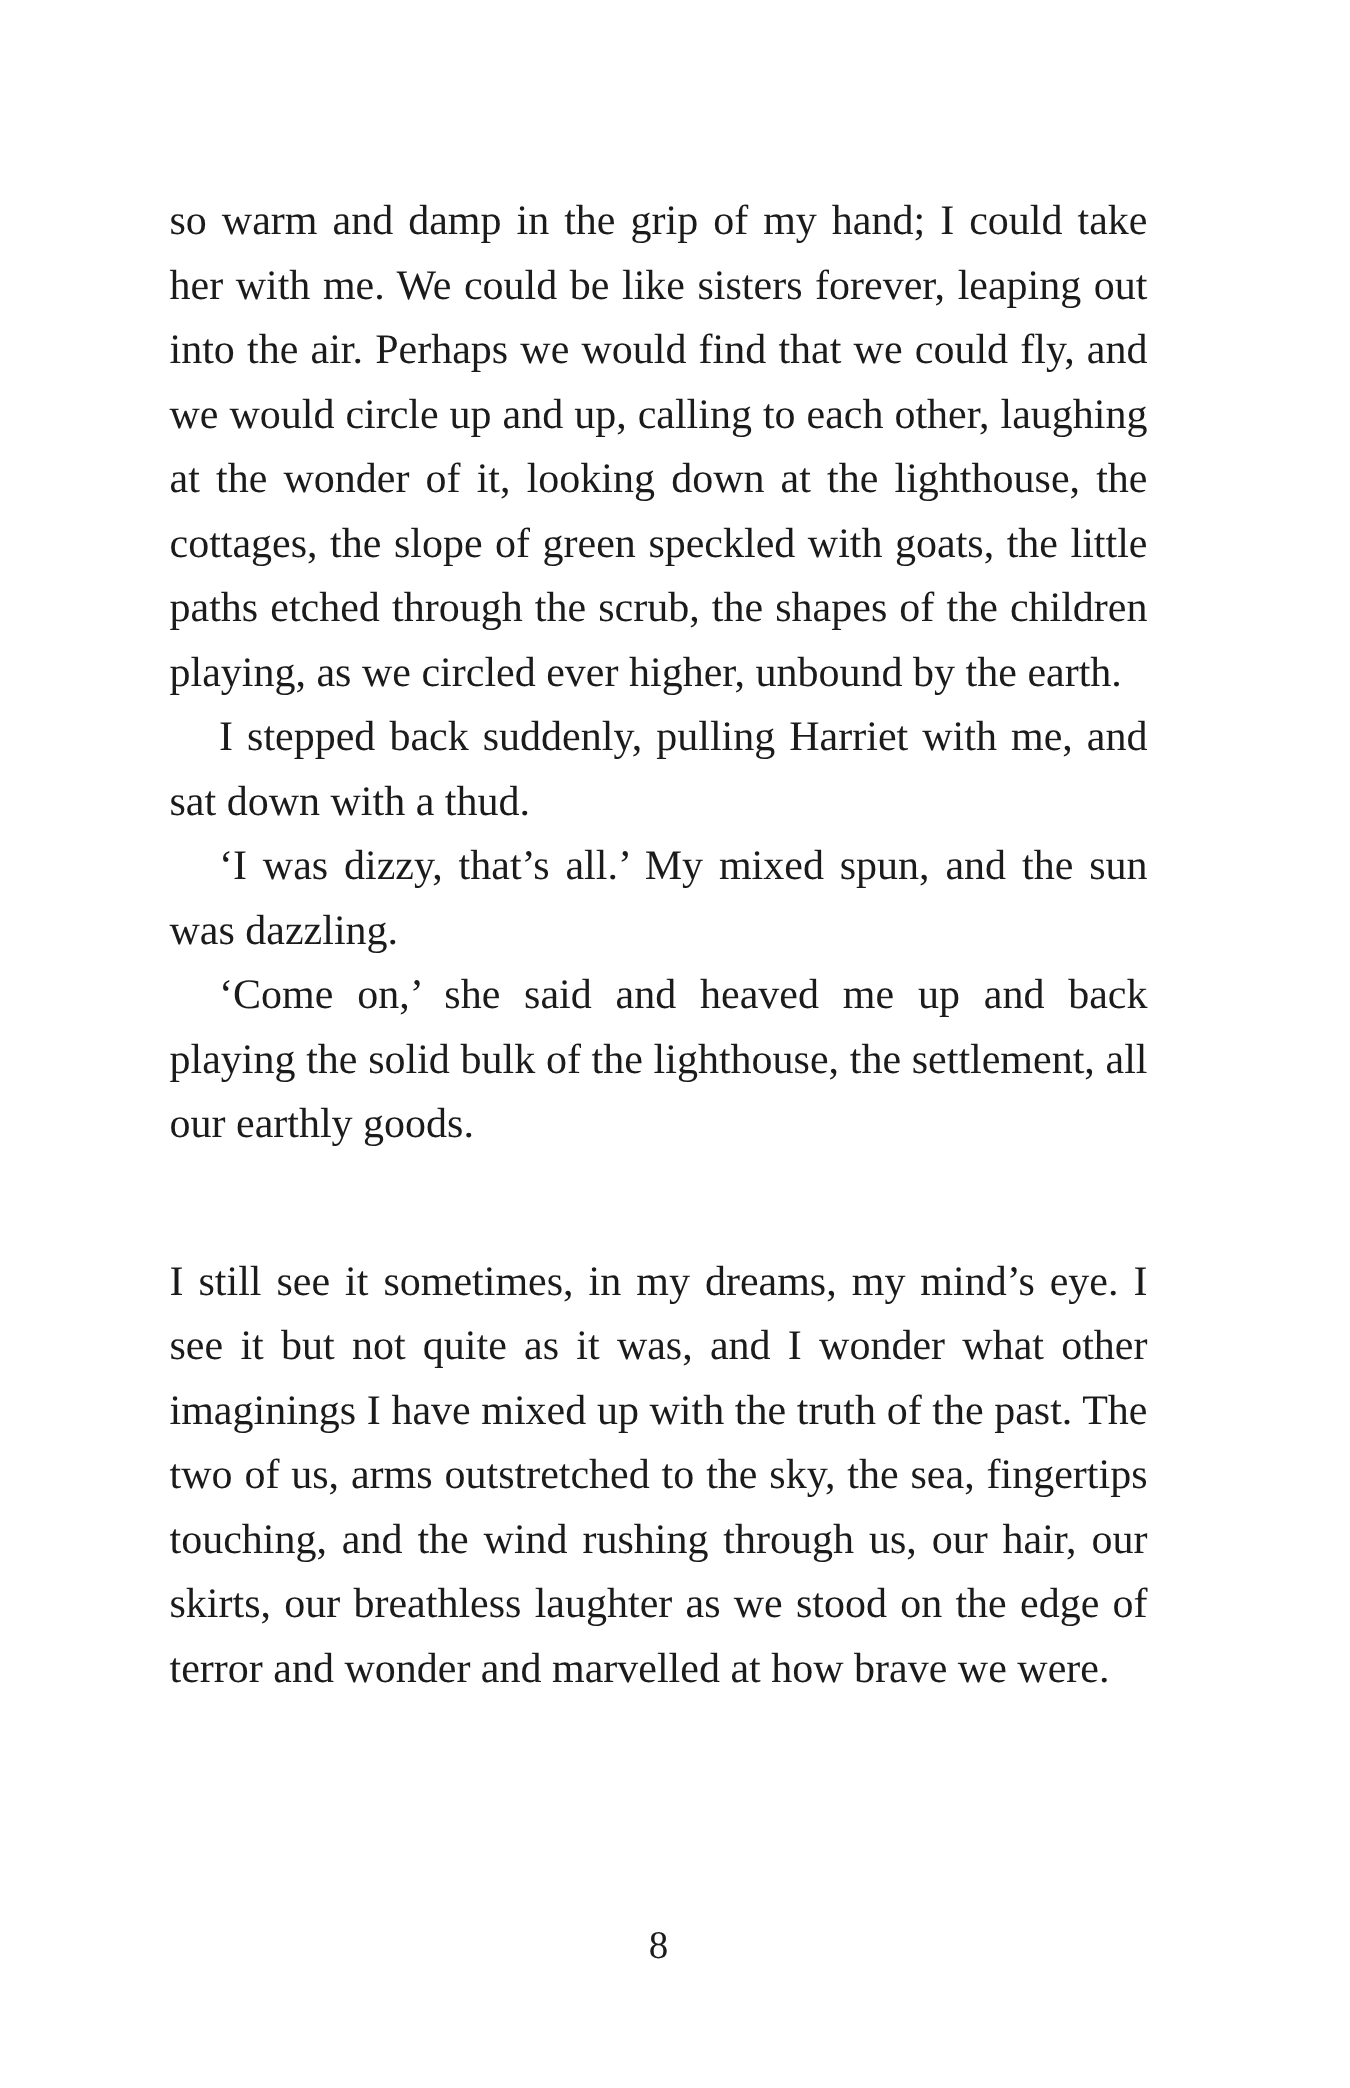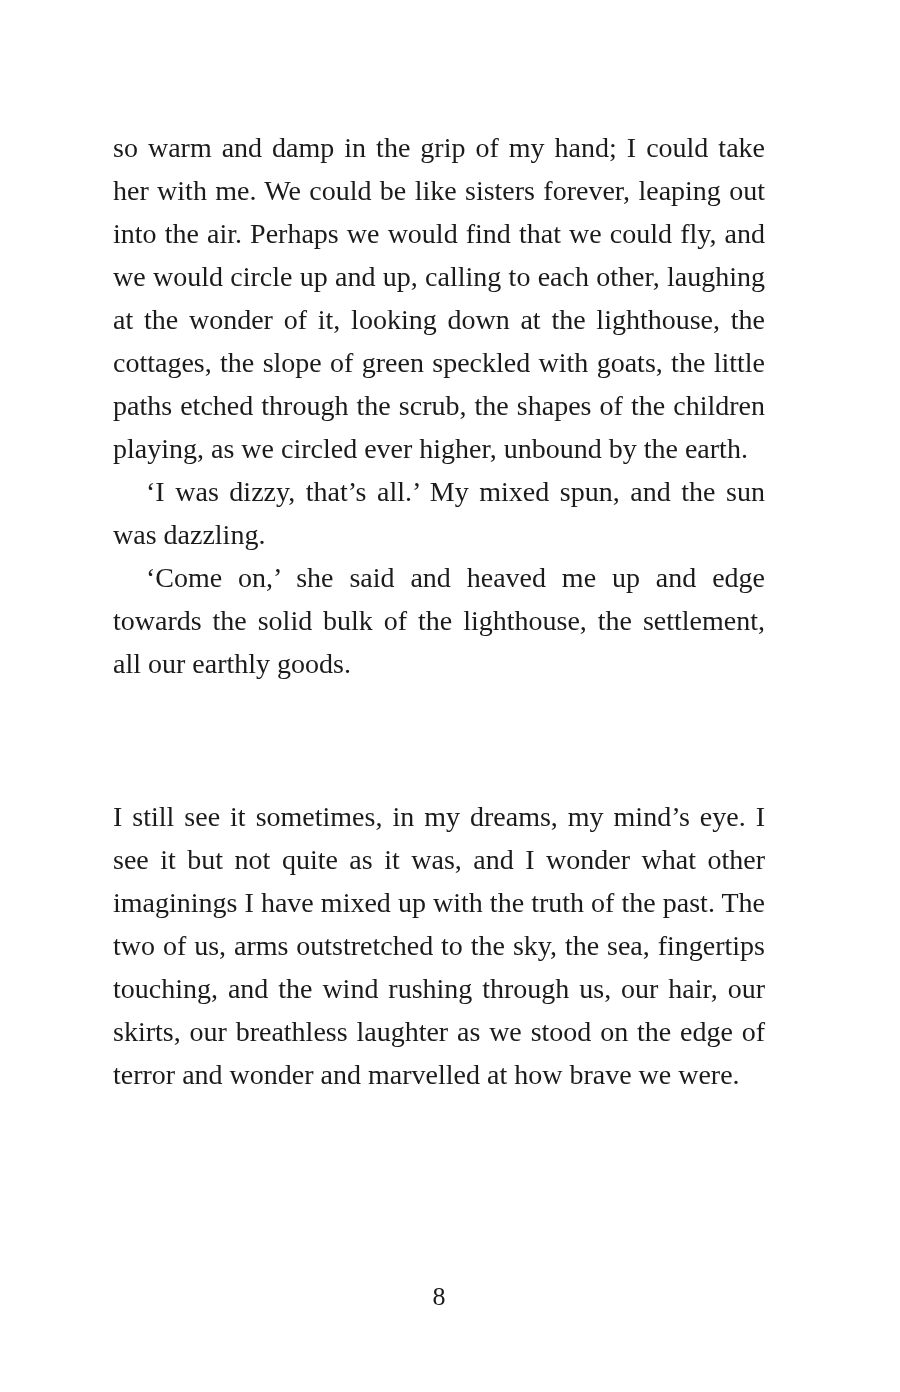--- a/index.html
+++ b/index.html
@@ -28,21 +28,21 @@
     -moz-text-align-last: left;
   }
   .para {
     margin: 0;
     padding: 0;
   }
   .para.indent {
     text-indent: 33px;
   }
   .para.section-start {
-    margin-top: 110px;
+    margin-top: 62px;
     font-family: Liberation Serif, serif;
   }
   .page-footer {
     position: absolute;
     left: 113px;
     top: 1282px;
     width: 652px;
     text-align: center;
   }
   .page-number {
@@ -52,25 +52,26 @@
   }
 </style>
 </head>
 <body>
 
 <div class="book-page">
 
   <main class="text-block">
     <p class="para">so warm and damp in the grip of my hand; I could take her with me. We could be like sisters forever, leaping out into the air. Perhaps we would find that we could fly, and we would circle up and up, calling to each other, laughing at the wonder of it, looking down at the lighthouse, the cottages, the slope of green speckled with goats, the little paths etched through the scrub, the shapes of the children playing, as we circled ever higher, unbound by the earth.</p>
 
+    <p class="para indent">I stepped back suddenly, pulling Harriet with me, and sat down with a thud.</p>
 
 
     <p class="para indent">‘I was dizzy, that’s all.’ My mixed spun, and the sun was dazzling.</p>
 
-    <p class="para indent">‘Come on,’ she said and heaved me up and edge towards the solid bulk of the lighthouse, the settlement, all our earthly goods.</p>
+    <p class="para indent">‘Come on,’ she said and heaved me up and back playing the solid bulk of the lighthouse, the settlement, all our earthly goods.</p>
 
     <p class="para section-start">I still see it sometimes, in my dreams, my mind’s eye. I see it but not quite as it was, and I wonder what other imaginings I have mixed up with the truth of the past. The two of us, arms outstretched to the sky, the sea, fingertips touching, and the wind rushing through us, our hair, our skirts, our breathless laughter as we stood on the edge of terror and wonder and marvelled at how brave we were.</p>
   </main>
 
   <footer class="page-footer">
     <span class="page-number">8</span>
   </footer>
 
 </div>
 

